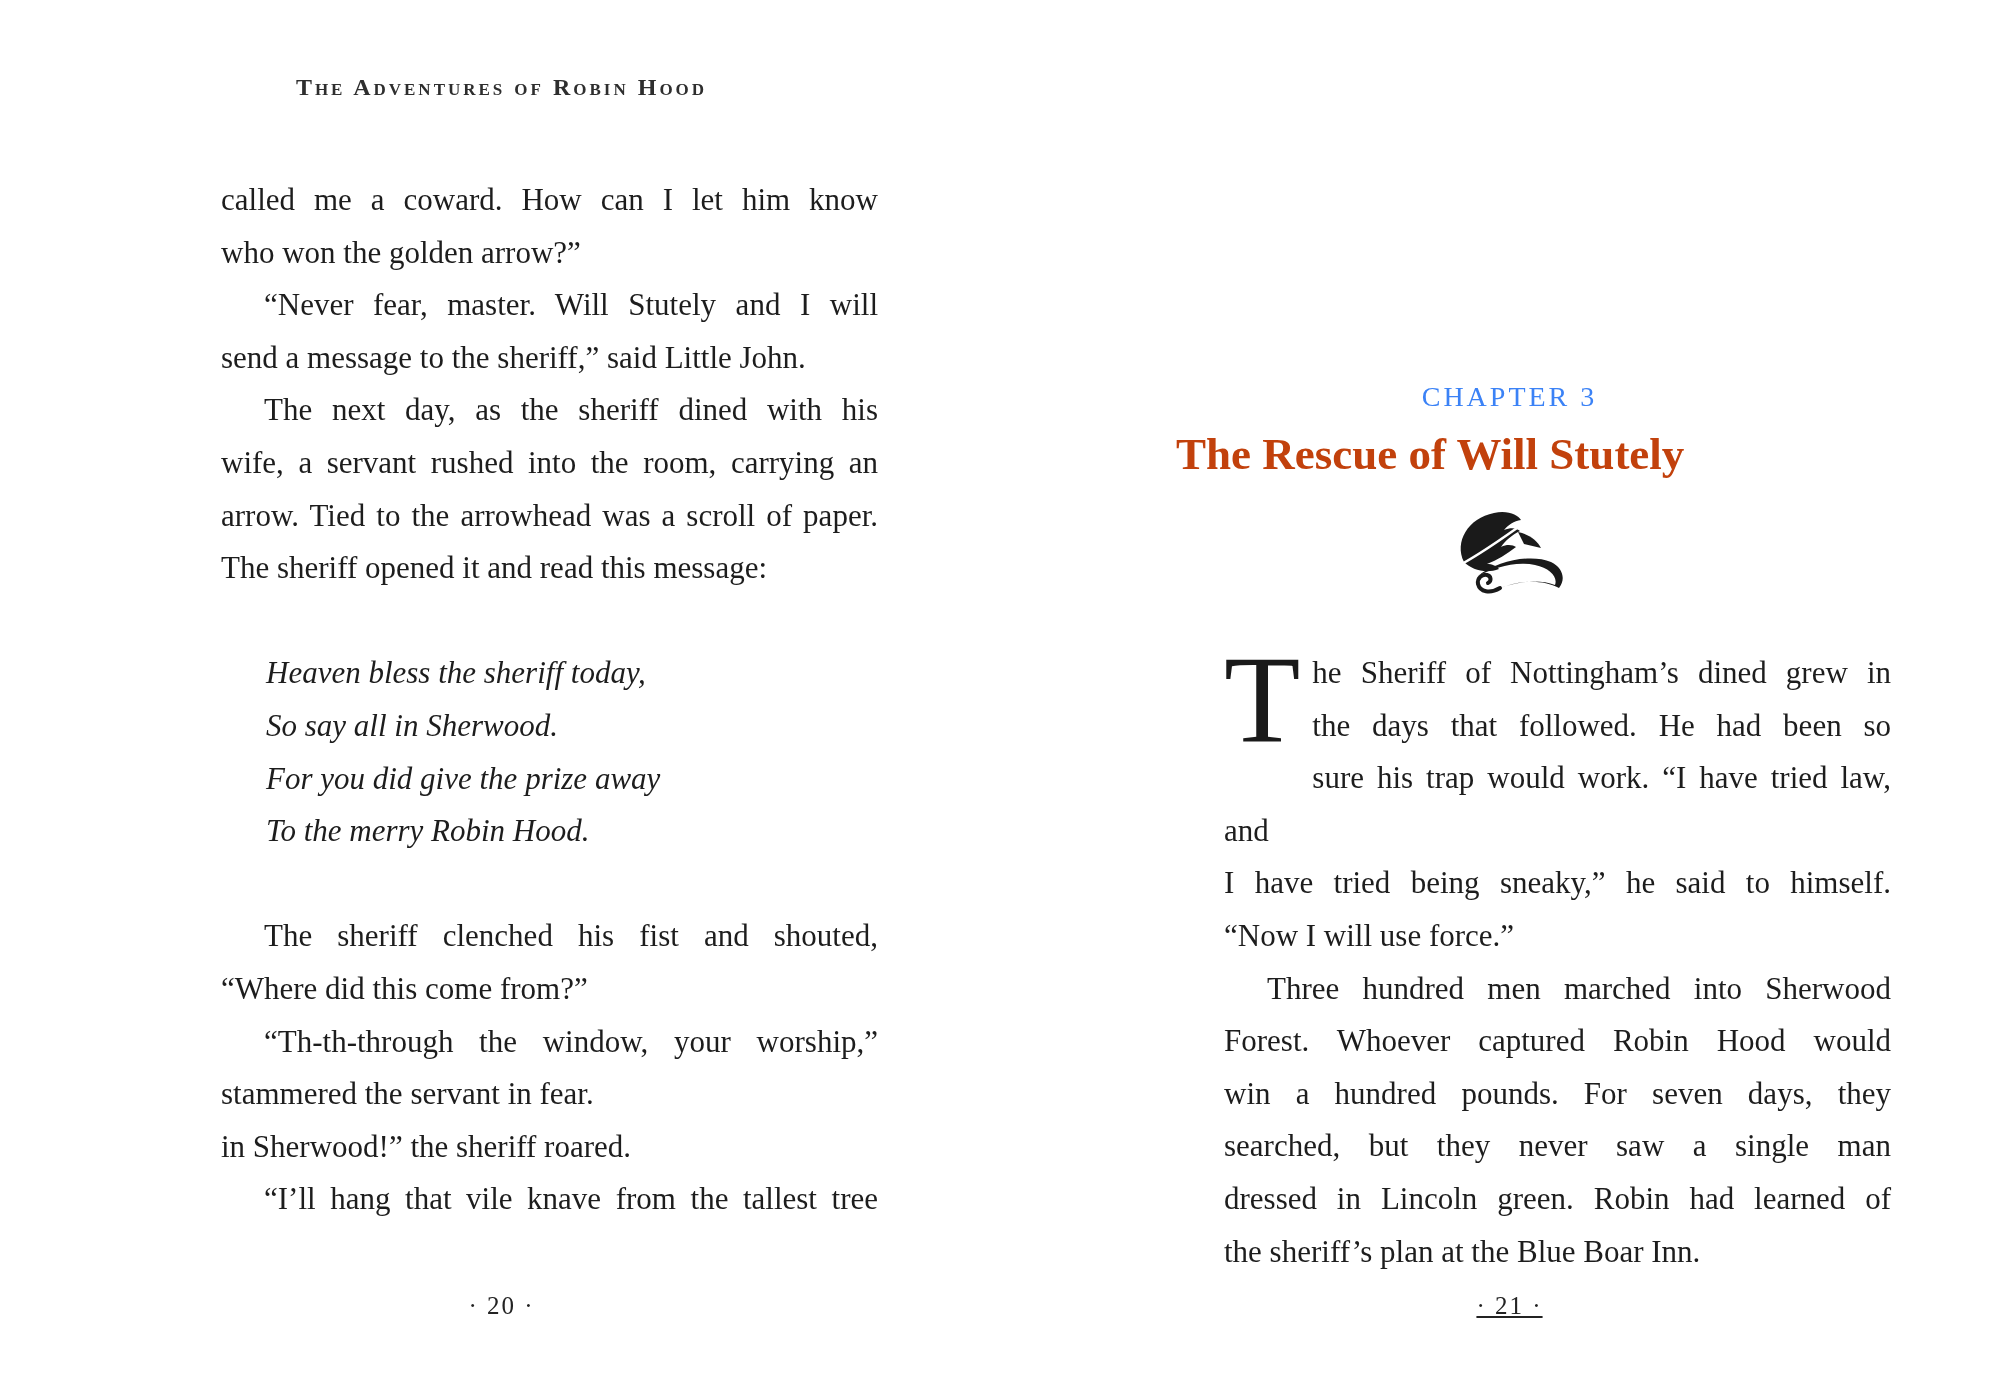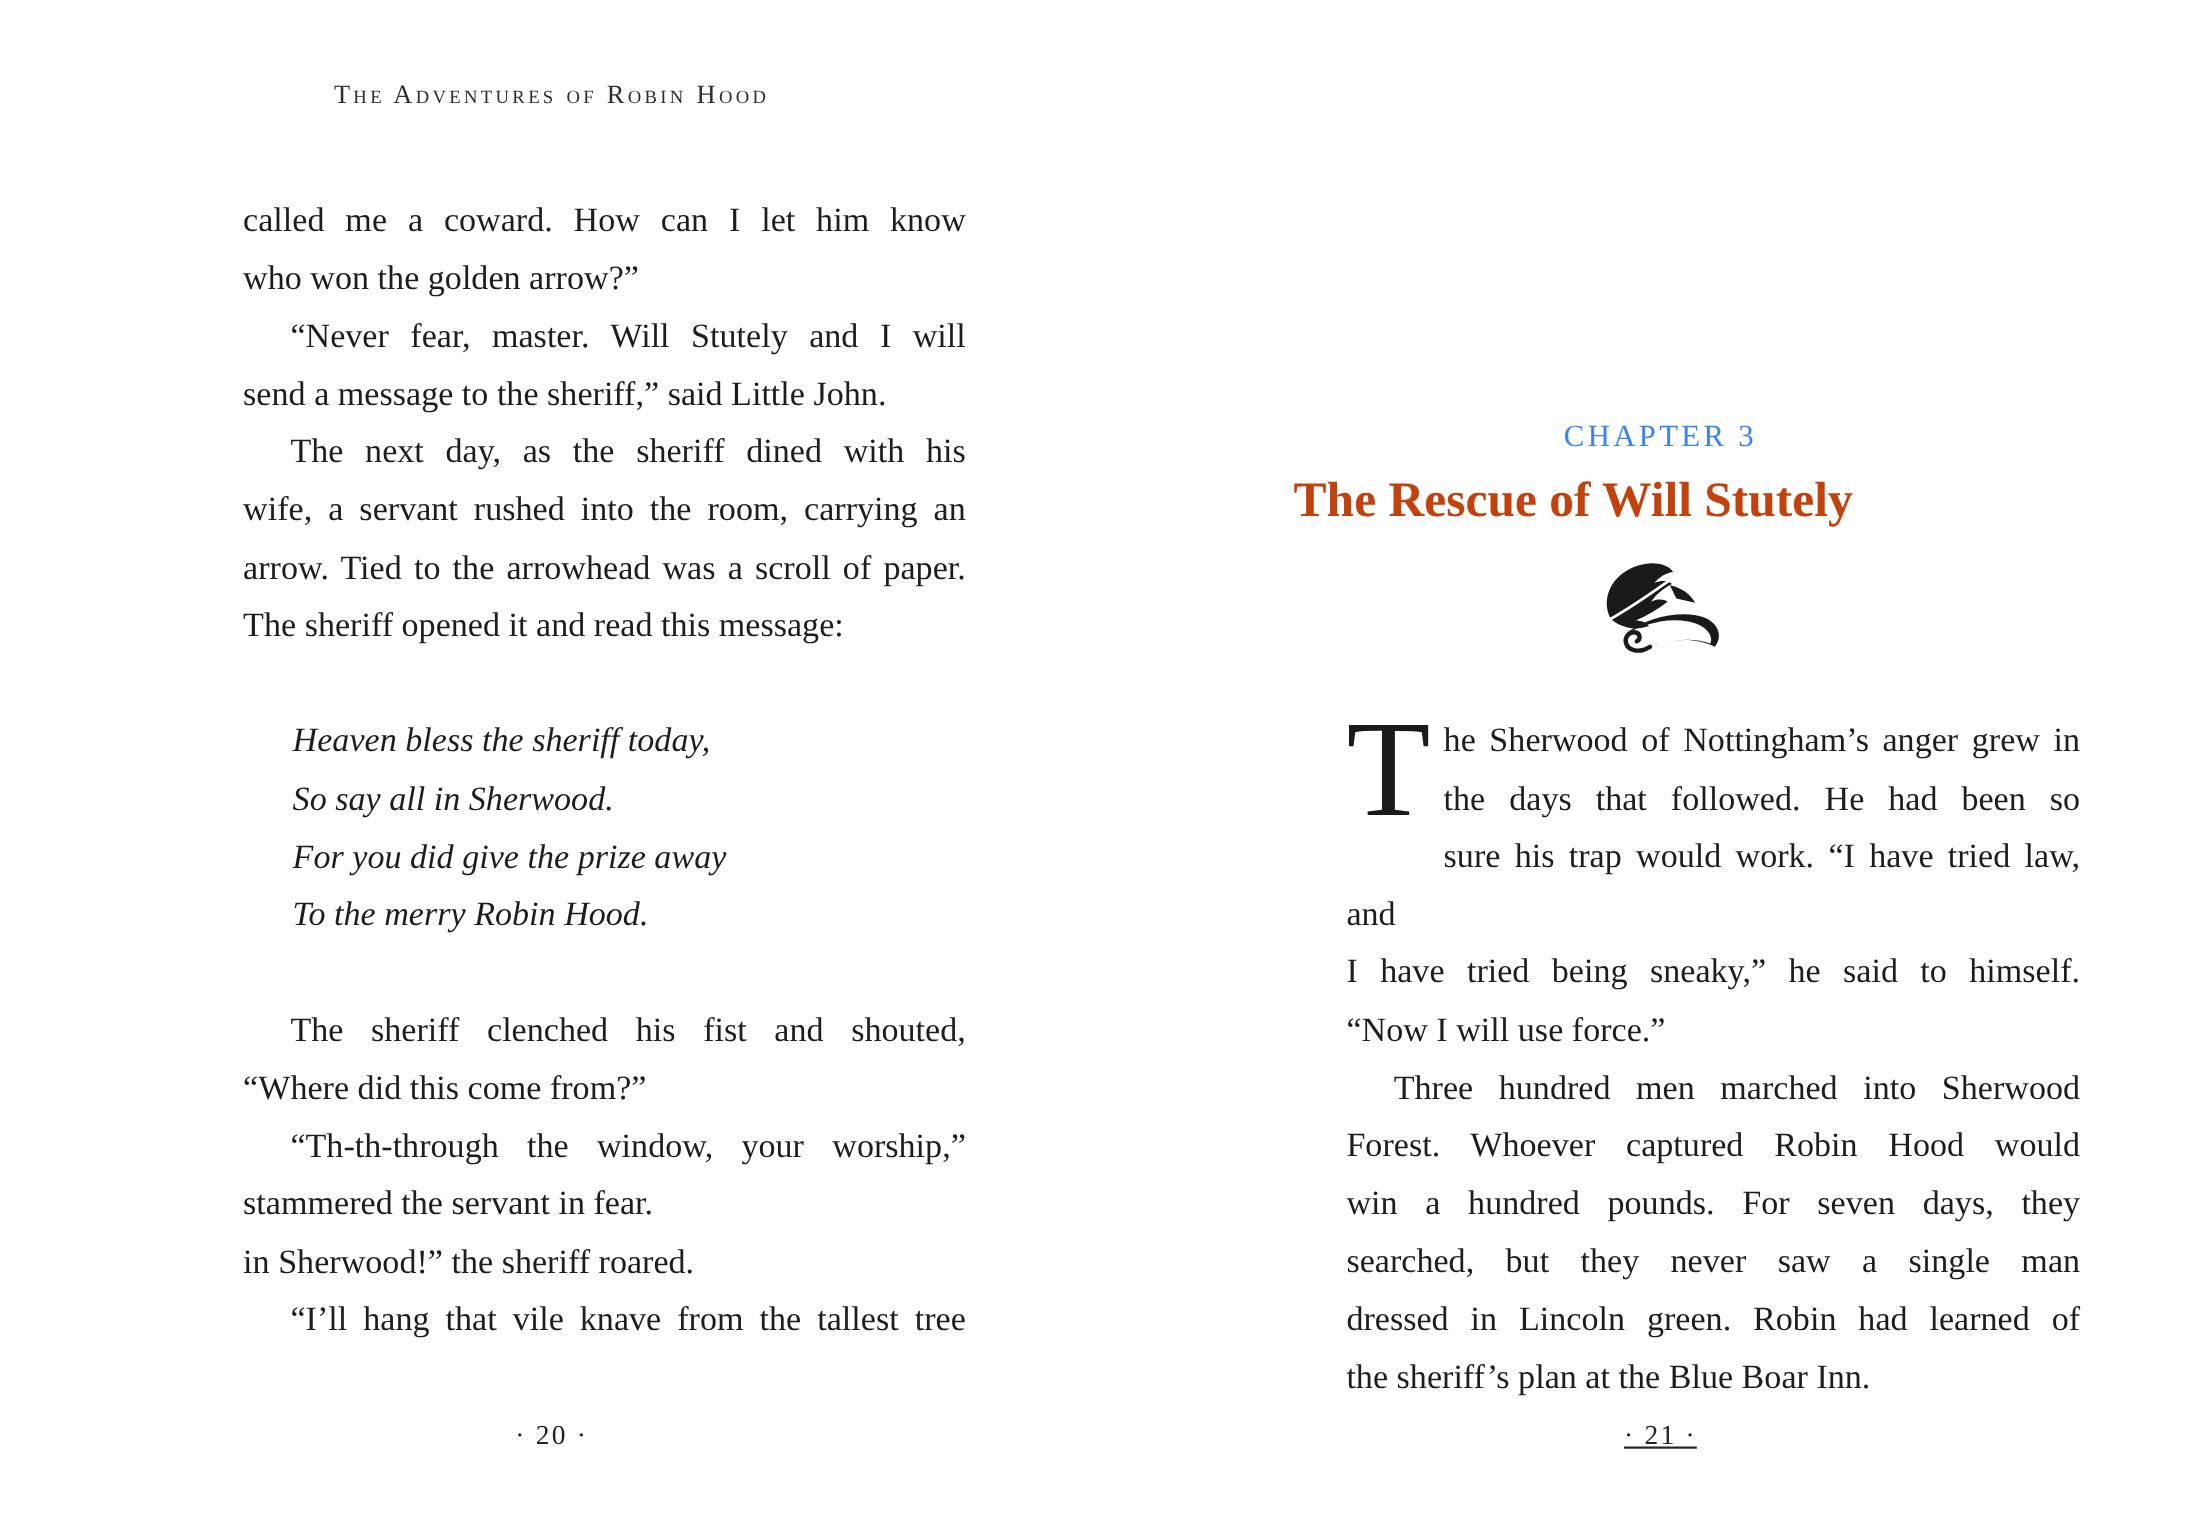--- a/index.html
+++ b/index.html
@@ -8,21 +8,21 @@
     background:#ffffff; color:#1d1d1d;
     font-family:"Liberation Serif", serif;
     overflow:hidden;
   }
   .abs { position:absolute; }
 
   
   .running-header {
     left:173px; top:74px; width:657px;
     text-align:center; font-variant:small-caps;
-    font-size:24px; letter-spacing:3px; color:#2e2e2e;
+    font-size:24px; letter-spacing:3px; color:#2e2e2e;font-weight:bold;
   }
 
   
   .textcol { font-size:31px;margin-left:48px; }
   .textcol-left  { left:173px;  top:174px; width:657px; }
   .textcol-right { left:1176px; top:647px; width:667px; }
 
   .para { margin:0; }
   .line {
     line-height:52.6px;
@@ -122,21 +122,21 @@
       <path d="M24 66 C44 50 78 44 97 52 C109 58 112 69 105 78
                C88 69 64 70 44 79 C62 71 86 69 101 75
                C104 67 96 58 81 55 C60 51 40 58 24 66 Z" fill="#1a1a1a"></path>
       <path d="M46 78 C36 84 26 82 24 74 C23 68 28 64 33 65 C37 66 38 71 34 73" stroke="#1a1a1a" stroke-width="4" fill="none" stroke-linecap="round"></path>
     </svg>
   </div>
 
   <div class="abs textcol textcol-right" id="right-col">
       <div class="para">
         <span class="dropcap">T</span>
-        <div class="line">he Sherwood of Nottingham’s anger grew in</div>
+        <div class="line">he Sheriff of Nottingham’s dined grew in</div>
         <div class="line">the days that followed. He had been so</div>
         <div class="line">sure his trap would work. “I have tried law, and</div>
         <div class="line">I have tried being sneaky,” he said to himself.</div>
         <div class="line last">“Now I will use force.”</div>
       </div>
       <div class="para">
         <div class="line indent">Three hundred men marched into Sherwood</div>
         <div class="line">Forest. Whoever captured Robin Hood would</div>
         <div class="line">win a hundred pounds. For seven days, they</div>
         <div class="line">searched, but they never saw a single man</div>

